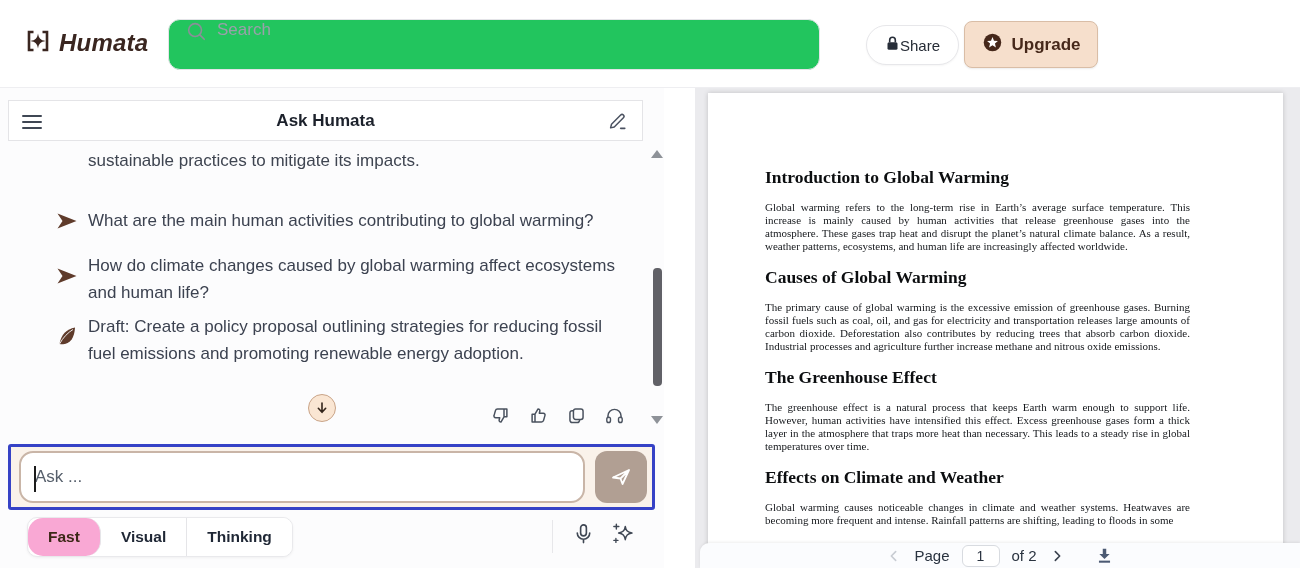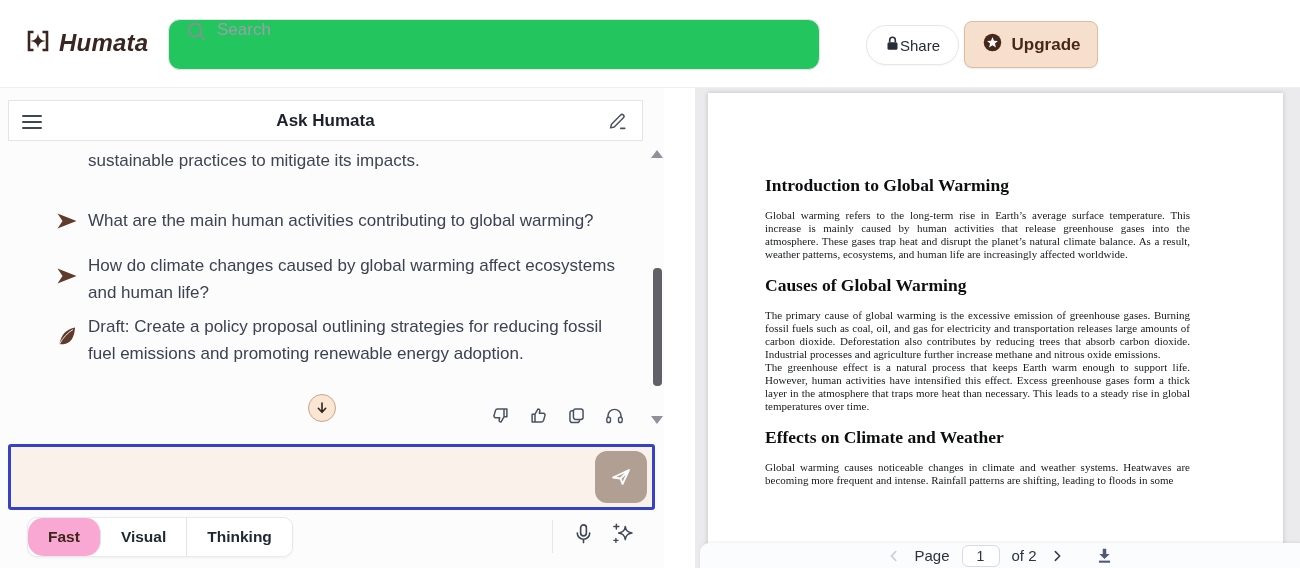--- a/index.html
+++ b/index.html
@@ -81,21 +81,21 @@
   .mic-btn { position:absolute; left:572px; top:434px; cursor:pointer; }
   .sparkles-btn { position:absolute; left:611px; top:433px; cursor:pointer; }
 
   
   .docpanel { position:absolute; left:664px; top:88px; width:636px; height:480px; background:#fff; }
   .viewer { position:absolute; left:31px; top:0; width:605px; height:480px; background:#ebebee; }
   .page { position:absolute; left:13px; top:5px; width:575px; height:475px; background:#fff;
           box-shadow:0 0 5px rgba(0,0,0,.18); padding:70px 93px 0 57px;
           font-family:"Liberation Serif", serif; color:#15181c; }
   .doc-h { font-size:17.5px; font-weight:bold; margin:14px 0 13px 0; color:#0c0e10; }
-  .doc-h.first { margin-top:12px; }
+  .doc-h.first { margin-top:4px; }
   .doc-p { font-size:11px; line-height:13px; text-align:justify; }
 
   .pager { position:absolute; left:36px; top:455px; width:600px; height:25px; background:#fbfcfe;
         border-top-left-radius:9px; box-shadow:0 -1px 3px rgba(0,0,0,.07);
         display:flex; align-items:center; justify-content:center; gap:12px; }
   .pager-label { font-size:15px; color:#2a3340; font-weight:500; }
   .page-input { width:38px; height:22px; border:1px solid #d8dbe0; border-radius:6px;
         text-align:center; font-size:14px; color:#2a3340; background:#fff; outline:none;
         font-family:"Liberation Sans", sans-serif; }
   .chev { cursor:pointer; display:flex; }
@@ -212,20 +212,24 @@
         <path d="M15.5 16.5 v1 a2.5 2.5 0 0 1 -2.5 2.5 H7 A2.5 2.5 0 0 1 4.5 17.5 V9 A2.5 2.5 0 0 1 7 6.5 h1.5" fill="none" stroke="#49515e" stroke-width="1.7"></path>
       </svg>
     <svg width="21" height="21" viewBox="0 0 24 24">
         <path d="M4.5 15 v-2.5 a7.5 7.5 0 0 1 15 0 V15" fill="none" stroke="#49515e" stroke-width="1.7"></path>
         <rect x="3.2" y="13.8" width="4.2" height="6.2" rx="2.1" fill="none" stroke="#49515e" stroke-width="1.6"></rect>
         <rect x="16.6" y="13.8" width="4.2" height="6.2" rx="2.1" fill="none" stroke="#49515e" stroke-width="1.6"></rect>
       </svg>
   </div>
 
   <div class="ask-annotation">
+    <div class="ask-input-wrap">
+      <div class="caret"></div>
+      <input class="ask-input" placeholder="Ask ..." style="">
+    </div>
     <button class="send-btn">
       <svg width="24" height="24" viewBox="0 0 24 24">
           <path d="M4 12.5 L20 5 L13.5 19 L11.5 13.5 Z M11.5 13.5 L20 5" fill="none" stroke="#fff" stroke-width="1.8" stroke-linejoin="round"></path>
         </svg>
     </button>
   </div>
 
   <div class="modes">
     <div class="mode active">Fast</div>
     <div class="mode">Visual</div>
@@ -247,20 +251,21 @@
   </span>
 </div>
 
 <div class="docpanel">
   <div class="viewer">
     <div class="page">
       <div class="doc-h first">Introduction to Global Warming</div>
       <div class="doc-p">Global warming refers to the long-term rise in Earth’s average surface temperature. This increase is mainly caused by human activities that release greenhouse gases into the atmosphere. These gases trap heat and disrupt the planet’s natural climate balance. As a result, weather patterns, ecosystems, and human life are increasingly affected worldwide.</div>
       <div class="doc-h">Causes of Global Warming</div>
       <div class="doc-p">The primary cause of global warming is the excessive emission of greenhouse gases. Burning fossil fuels such as coal, oil, and gas for electricity and transportation releases large amounts of carbon dioxide. Deforestation also contributes by reducing trees that absorb carbon dioxide. Industrial processes and agriculture further increase methane and nitrous oxide emissions.</div>
+      <div class="doc-h">The Greenhouse Effect</div>
       <div class="doc-p">The greenhouse effect is a natural process that keeps Earth warm enough to support life. However, human activities have intensified this effect. Excess greenhouse gases form a thick layer in the atmosphere that traps more heat than necessary. This leads to a steady rise in global temperatures over time.</div>
       <div class="doc-h">Effects on Climate and Weather</div>
       <div class="doc-p">Global warming causes noticeable changes in climate and weather systems. Heatwaves are becoming more frequent and intense. Rainfall patterns are shifting, leading to floods in some</div>
     </div>
   </div>
 
   <div class="pager">
     <span class="chev">
       <svg width="16" height="16" viewBox="0 0 24 24">
           <path d="M14.5 5.5 L8 12 L14.5 18.5" fill="none" stroke="#c8ccd3" stroke-width="2.4" stroke-linecap="round" stroke-linejoin="round"></path>

